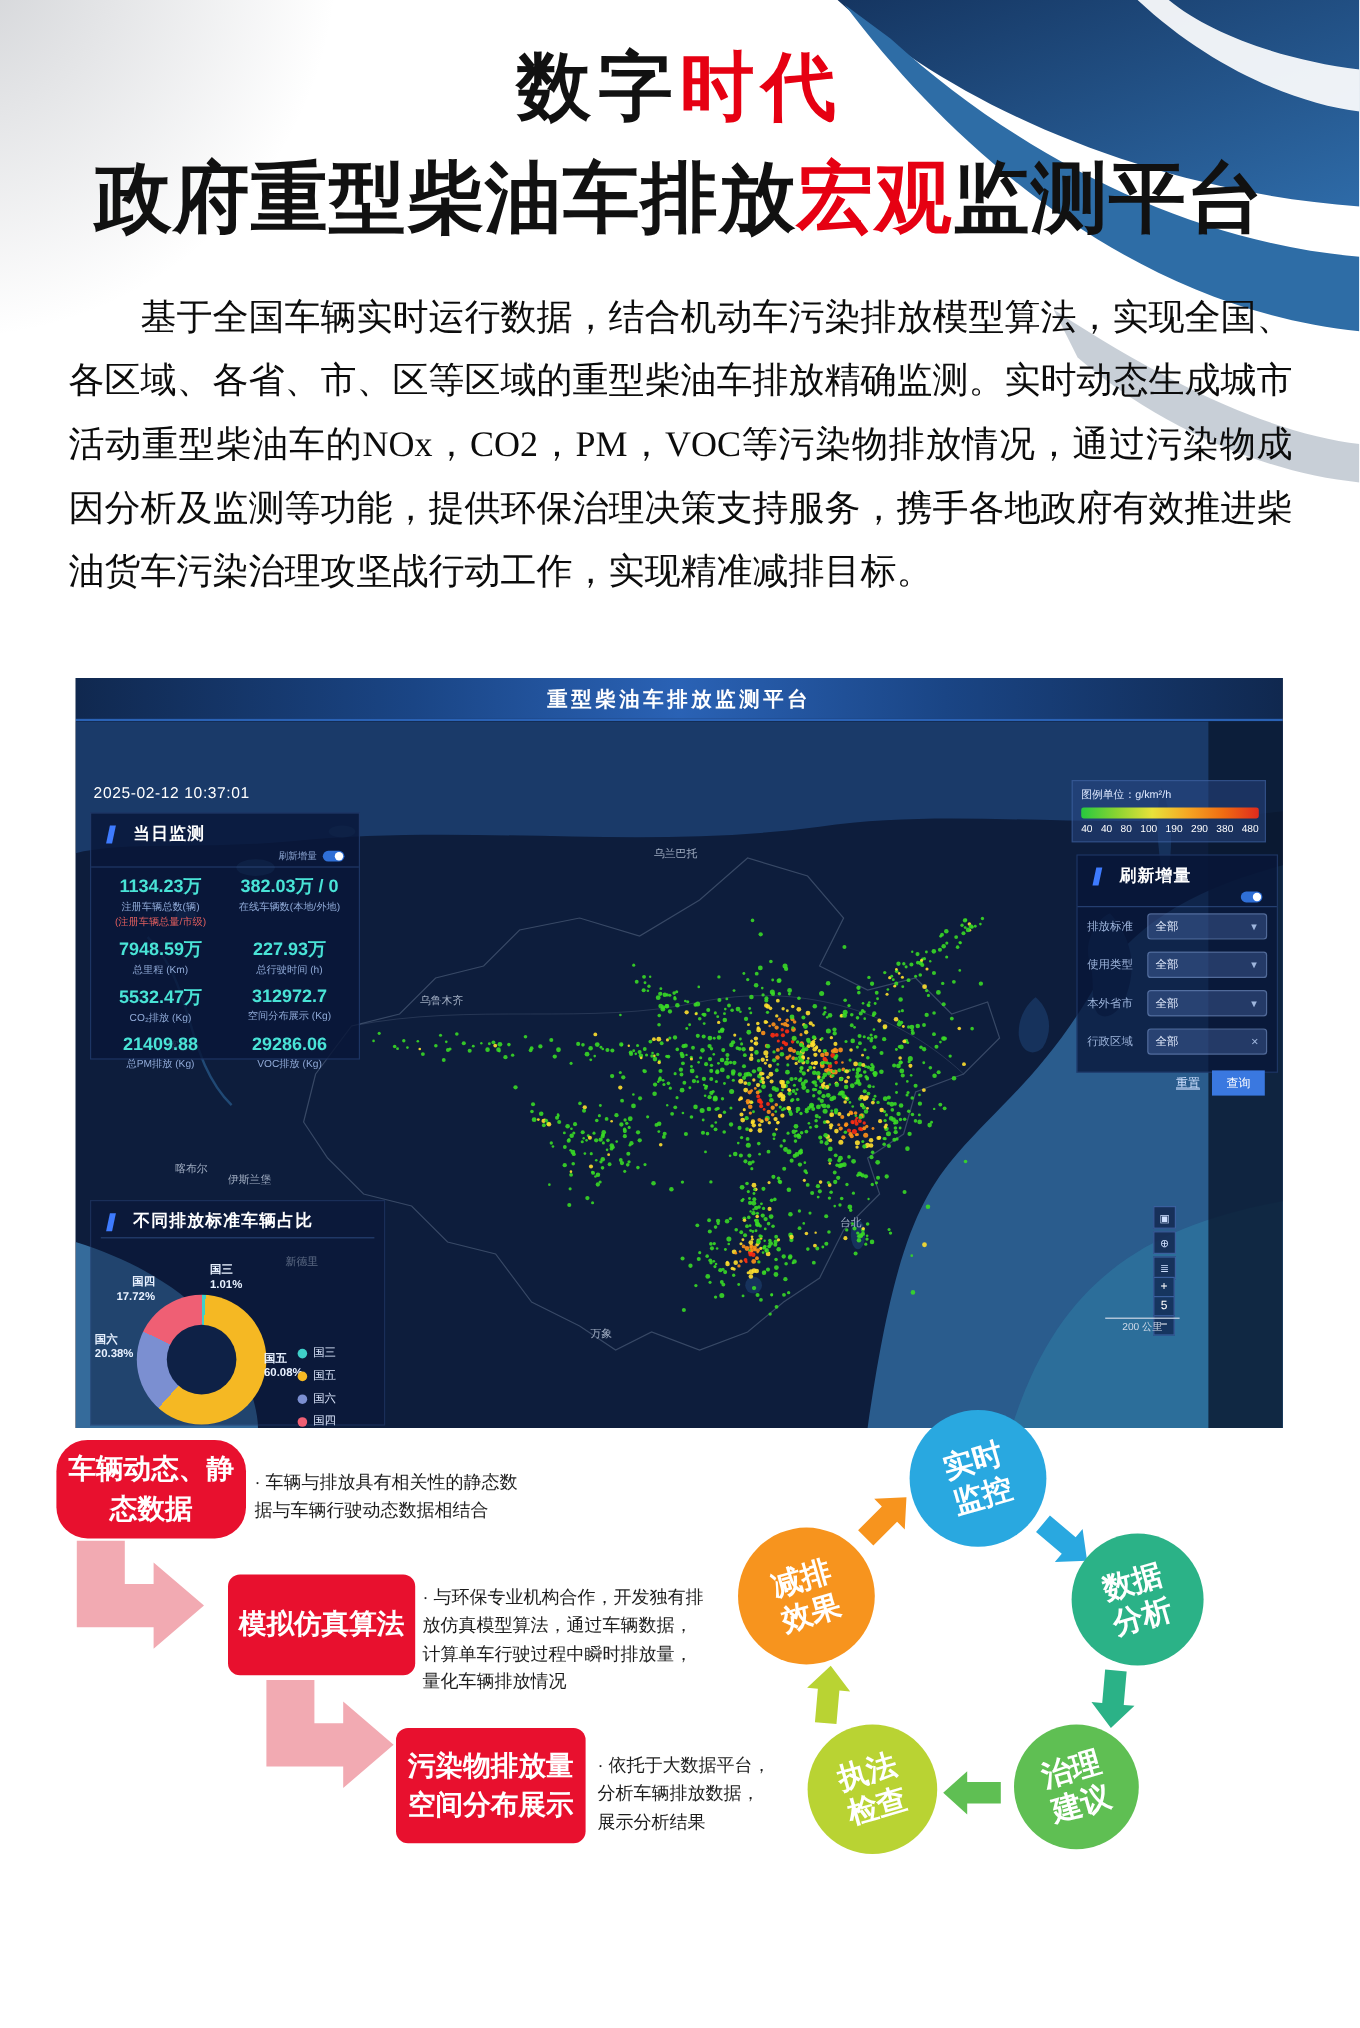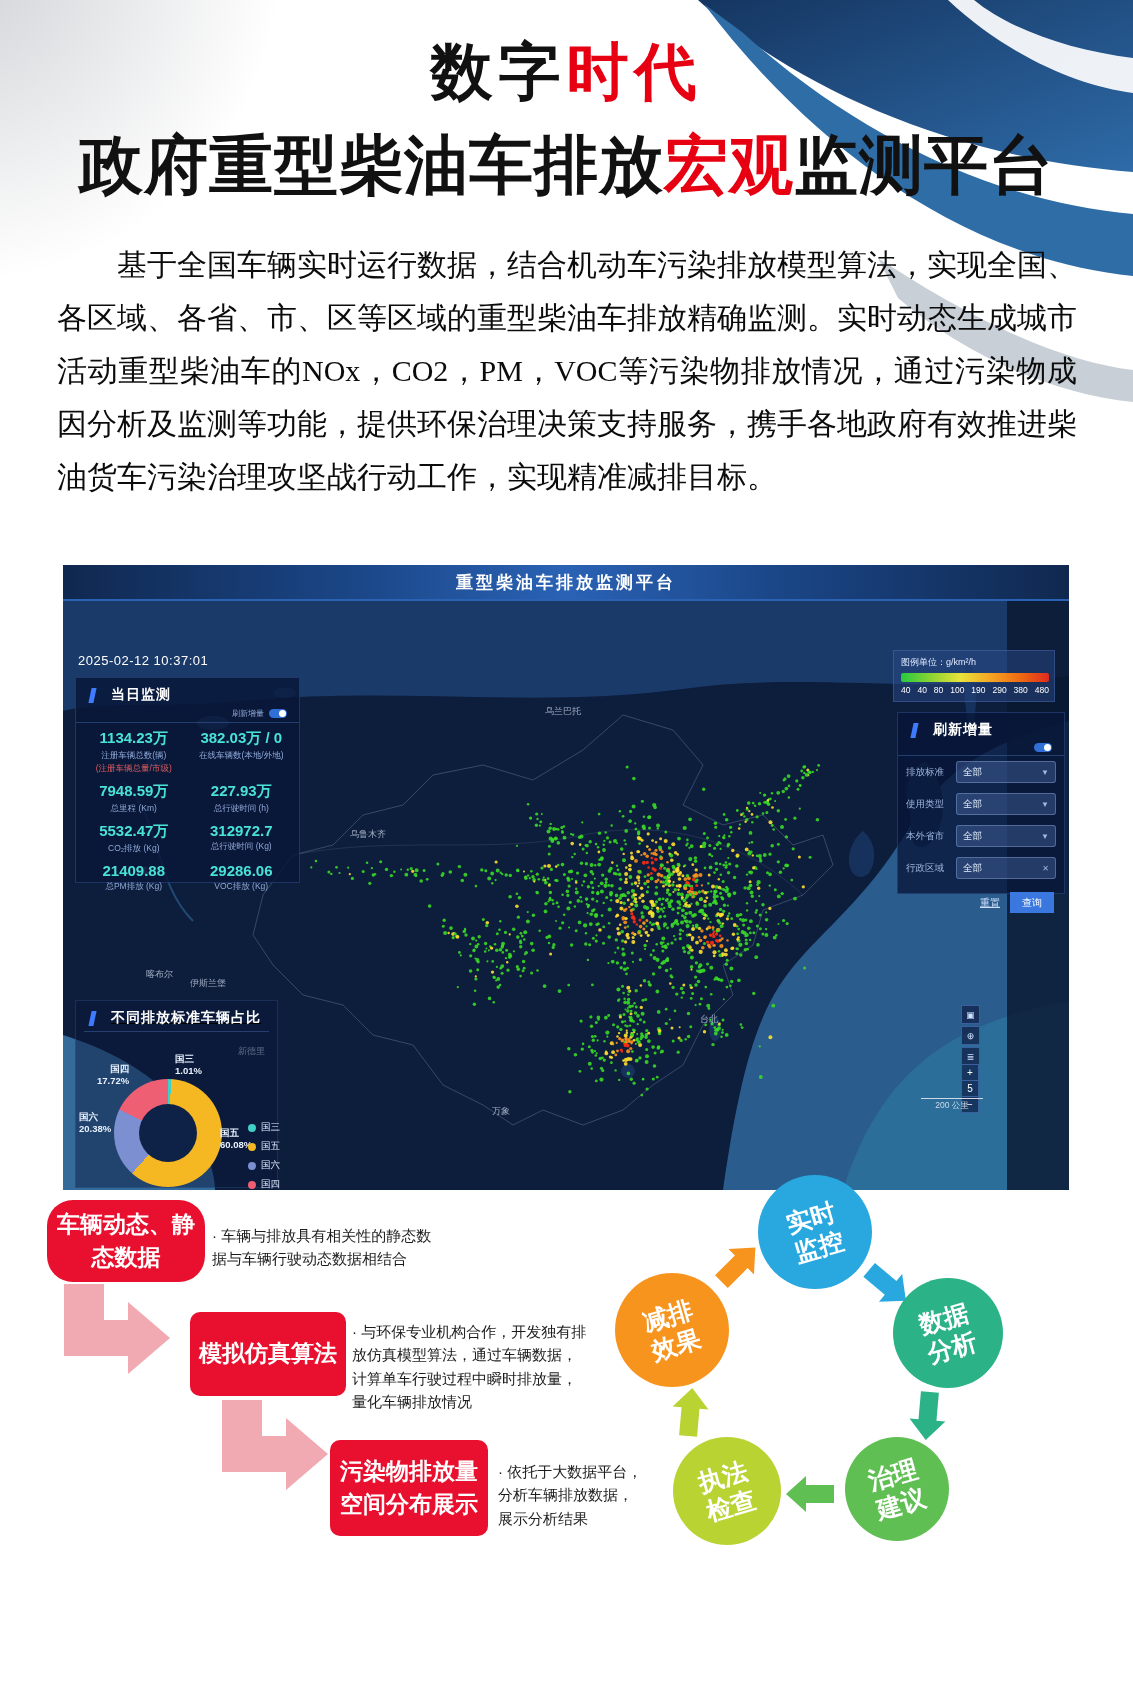--- a/index.html
+++ b/index.html
@@ -36,22 +36,22 @@
         border-bottom:1px solid rgba(70,110,180,.45);}
   .psub span{color:#8fa9d6;font-size:8px;}
   .toggle{width:18px;height:9px;border-radius:5px;background:#2f6fd6;position:relative;}
   .toggle i{position:absolute;right:1px;top:1px;width:7px;height:7px;border-radius:50%;background:#fff;}
   .stats{display:grid;grid-template-columns:1fr 1fr;padding:6px 4px 0 4px;}
   .stat{text-align:center;margin-bottom:7px;}
   .stat .v{color:#49e3d6;font-size:15px;font-weight:bold;}
   .stat .l{color:#8fa9d6;font-size:8.5px;margin-top:2px;}
   .stat .n{color:#e05e5e;font-size:8.5px;margin-top:1px;}
   
-  .donut-panel{position:absolute;left:12px;top:399px;width:203px;height:188px;
-      background:rgba(8,22,56,.45);border:1px solid rgba(70,110,180,.25);box-sizing:border-box;text-decoration:underline;}
+  .donut-panel{position:absolute;left:12px;top:399px;width:246px;height:188px;
+      background:rgba(8,22,56,.45);border:1px solid rgba(70,110,180,.25);box-sizing:border-box;}
   .donut{position:absolute;width:108px;height:108px;border-radius:50%;}
   .donut-hole{position:absolute;width:58px;height:58px;border-radius:50%;background:#0e2146;}
   .callout{position:absolute;color:#e8f1ff;font-size:9.5px;font-weight:bold;line-height:1.3;white-space:pre-line;}
   .dlegend{position:absolute;display:flex;flex-direction:column;gap:6px;}
   .dlegend .li{display:flex;align-items:center;gap:5px;}
   .dlegend .dot{width:8px;height:8px;border-radius:50%;}
   .dlegend .lt{color:#dfe9ff;font-size:9.5px;}
   
   .legend-panel{position:absolute;left:830px;top:49px;width:162px;height:52px;
       background:rgba(40,70,130,.55);border:1px solid rgba(90,130,200,.35);box-sizing:border-box;padding:5px 7px;}
@@ -1595,21 +1595,21 @@
           <div class="stat">
             <div class="v">227.93万</div>
             <div class="l">总行驶时间 (h)</div>
           </div>
           <div class="stat">
             <div class="v">5532.47万</div>
             <div class="l">CO₂排放 (Kg)</div>
           </div>
           <div class="stat">
             <div class="v">312972.7</div>
-            <div class="l">总行驶时间 (Kg)</div>
+            <div class="l">空间分布展示 (Kg)</div>
           </div>
           <div class="stat">
             <div class="v">21409.88</div>
             <div class="l">总PM排放 (Kg)</div>
           </div>
           <div class="stat">
             <div class="v">29286.06</div>
             <div class="l">VOC排放 (Kg)</div>
           </div>
         </div>

